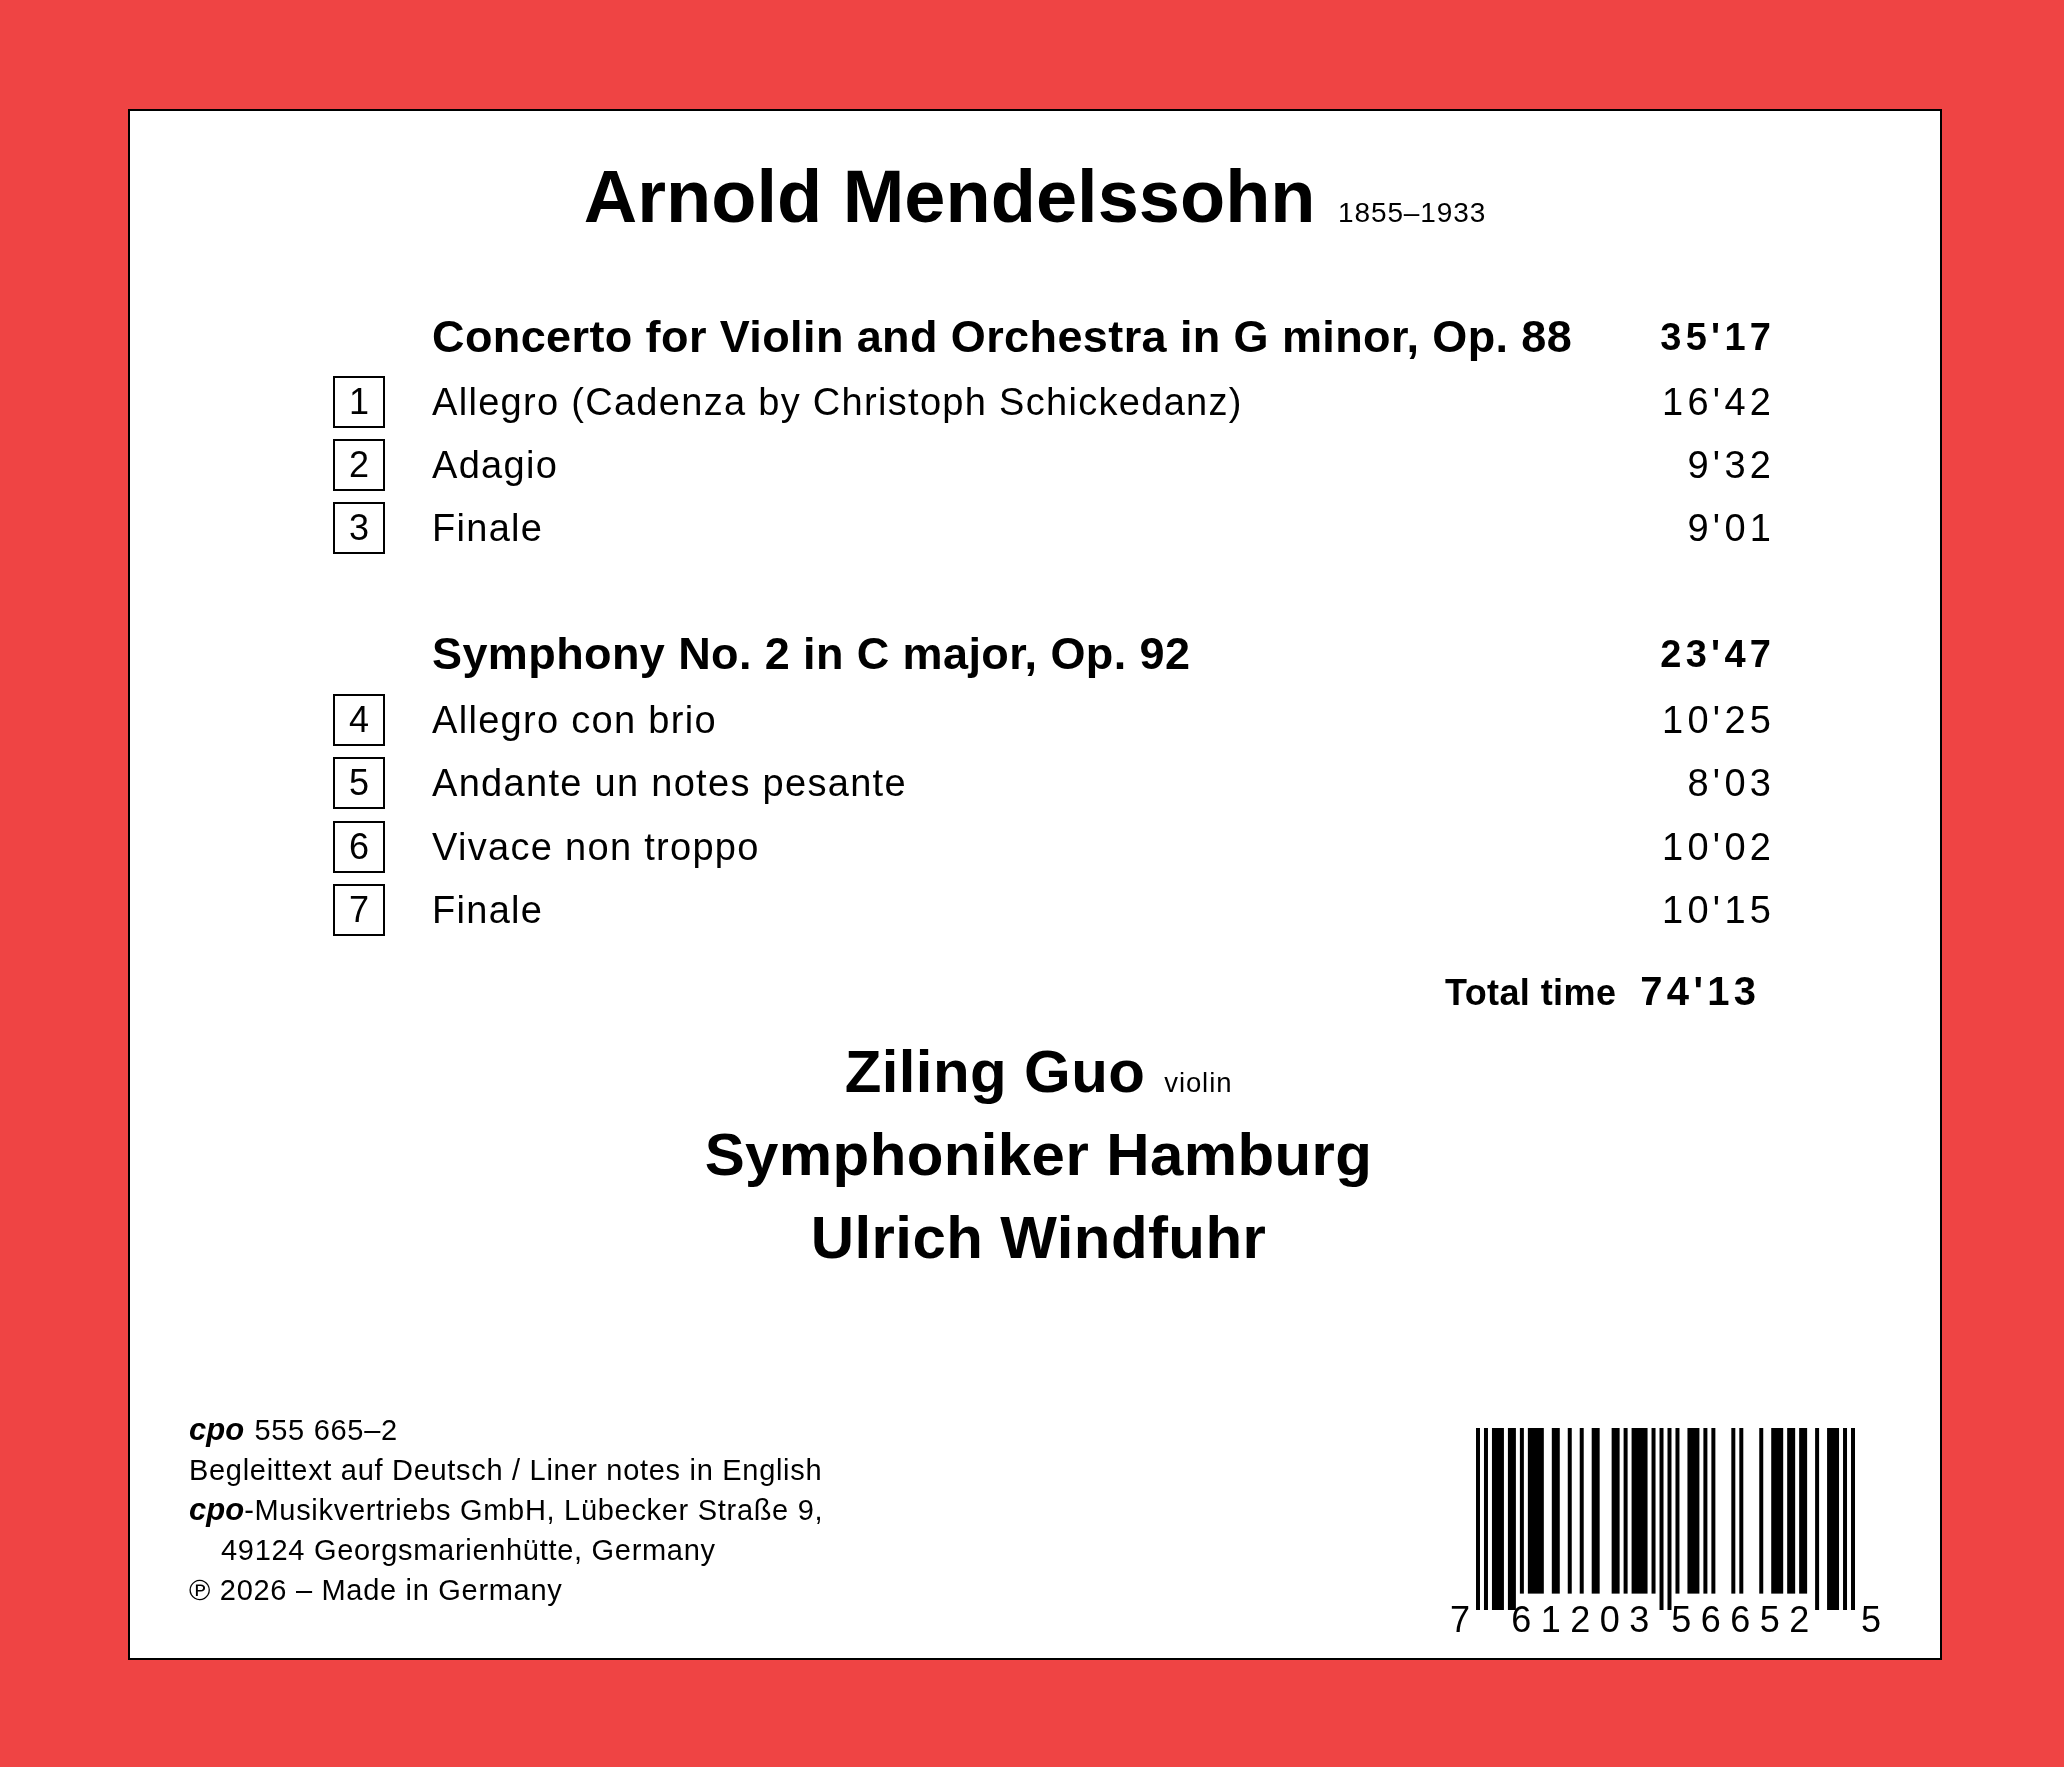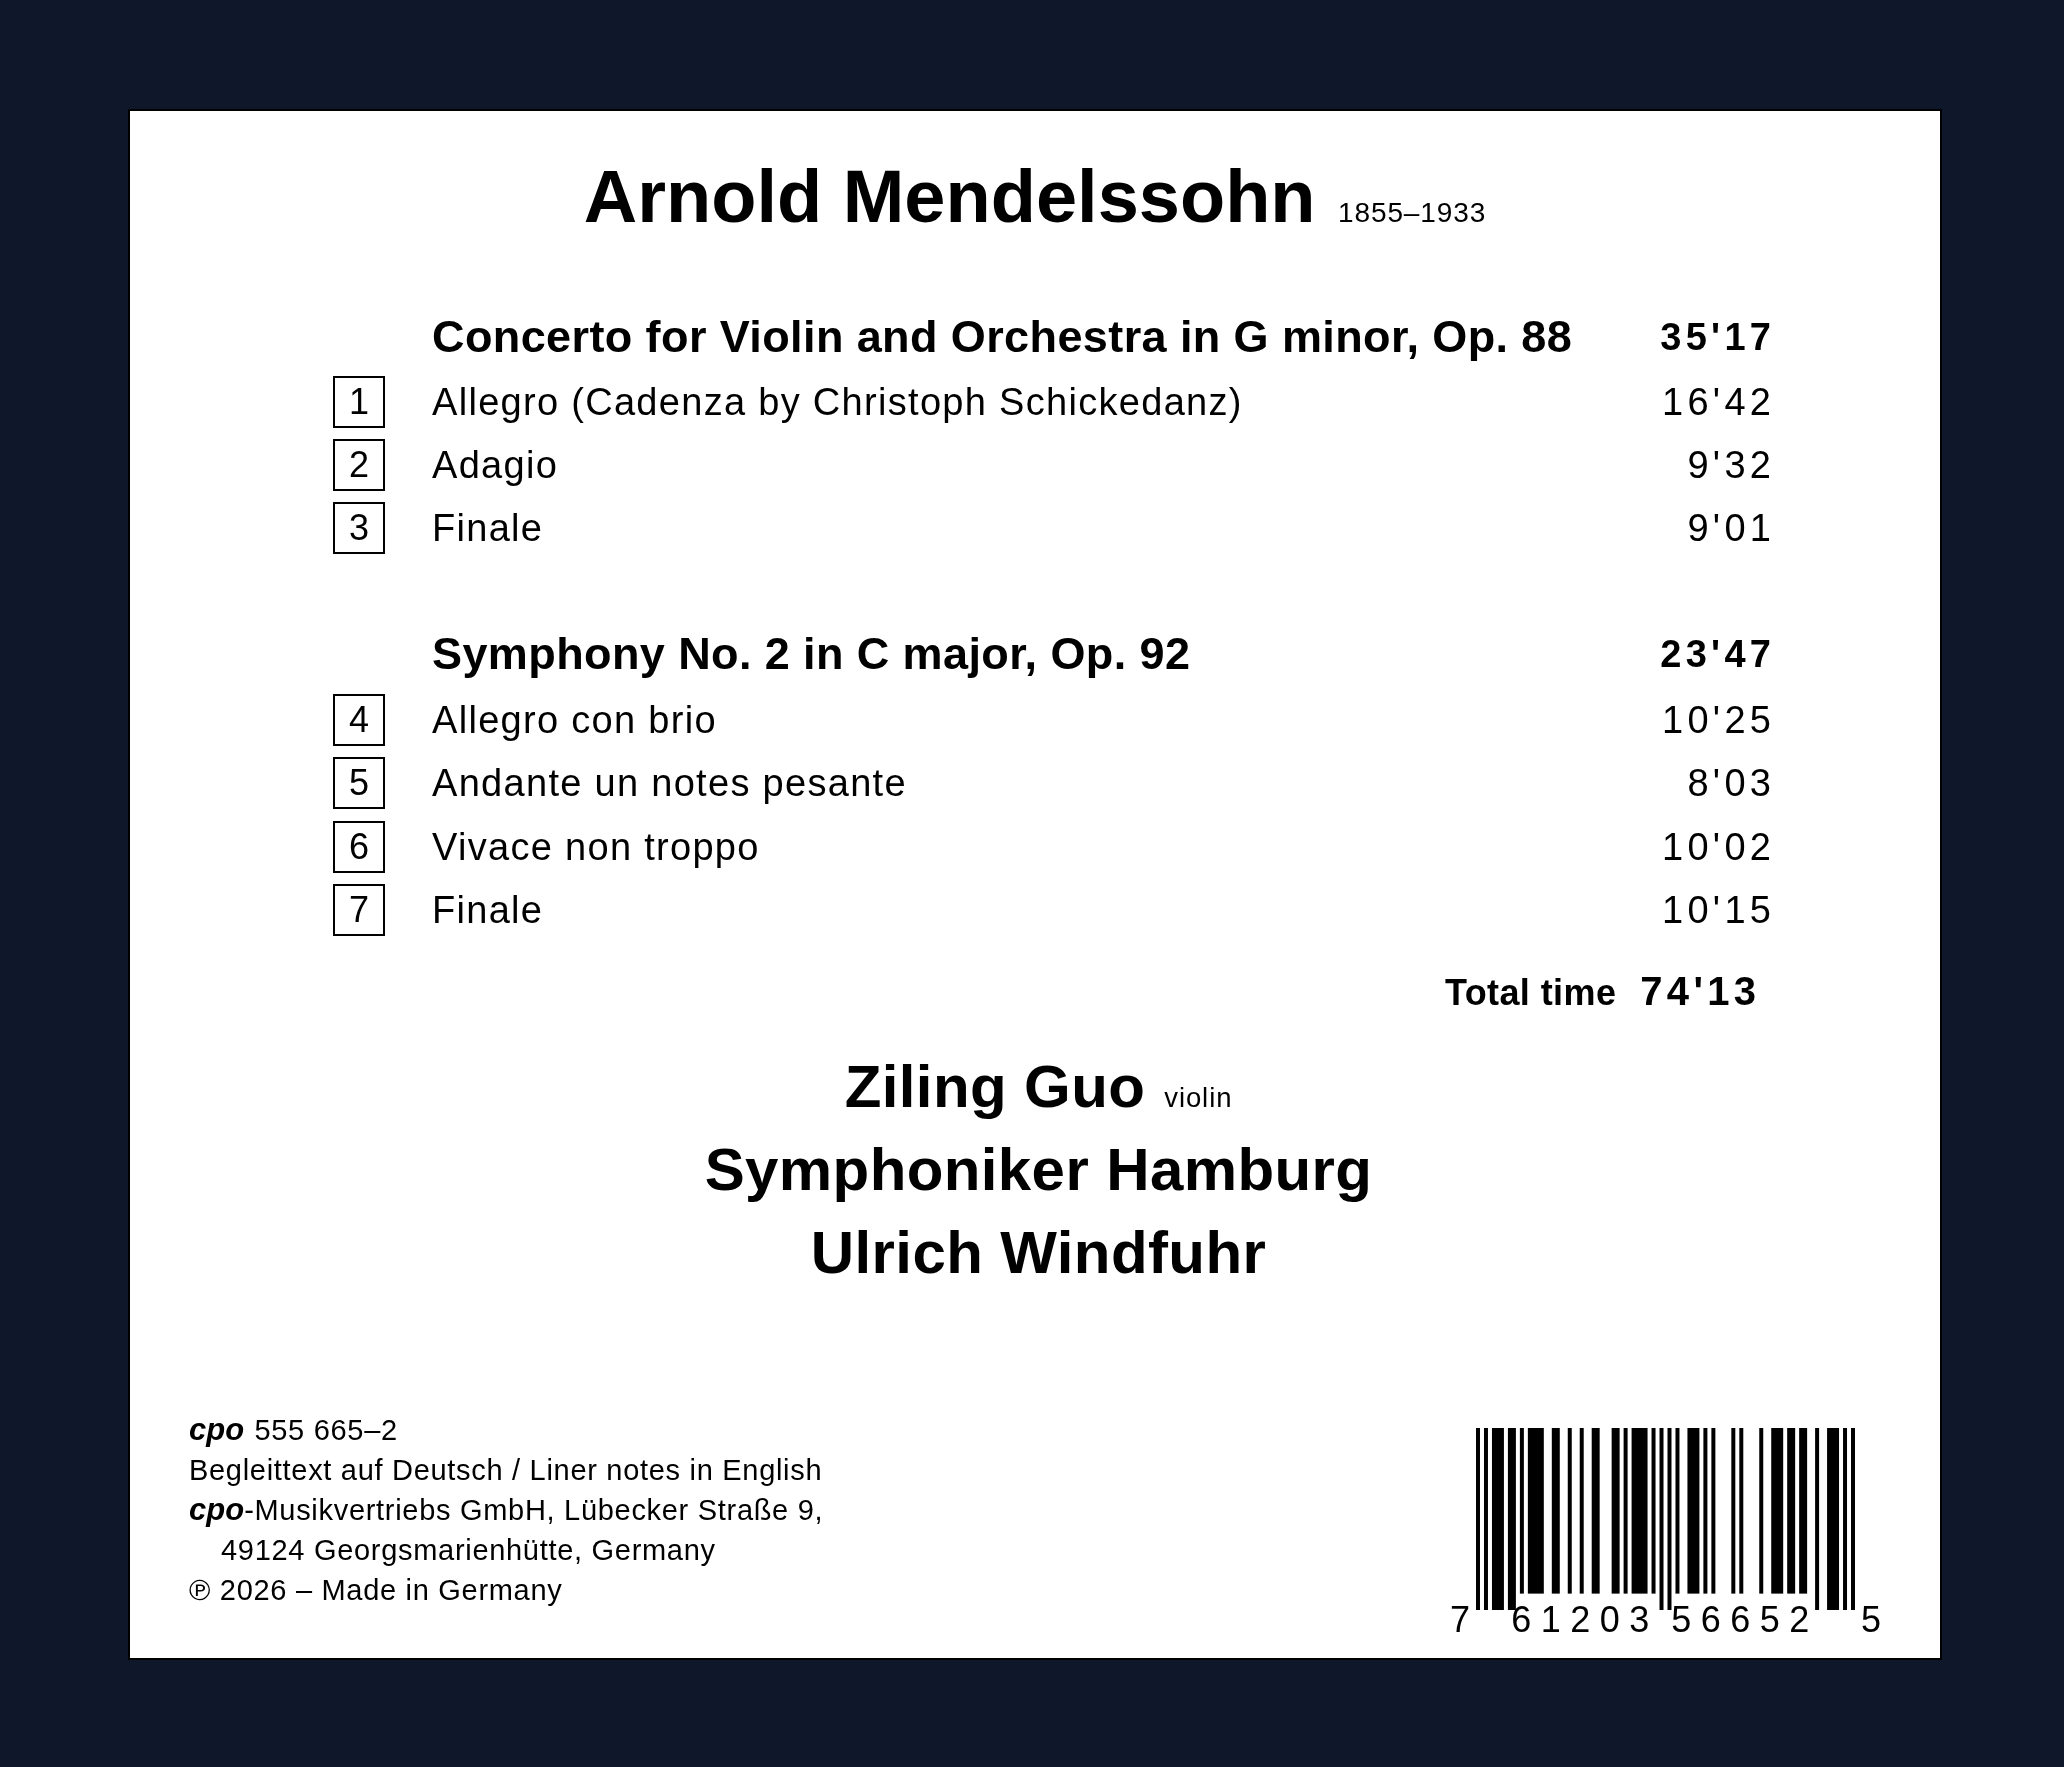--- a/index.html
+++ b/index.html
@@ -1,17 +1,17 @@
 <!DOCTYPE html>
 <html style="font-size:13.8px"><head>
 <meta charset="utf-8">
 <style>
   html,body{margin:0;padding:0;background:#ffffff;}
   body{width:2065px;height:1767px;position:relative;font-family:"Liberation Sans","DejaVu Sans",sans-serif;color:#000;}
-  .page{position:absolute;inset:0;background:#0f172a;}
+  .page{position:absolute;inset:0;background:#ef4444;}
   .frame{position:absolute;left:128px;top:109px;width:1810px;height:1547px;border:2.6px solid #000;box-sizing:content-box;background:#fff;}
 
   
   .title-row{position:absolute;top:43px;left:0;width:100%;text-align:center;white-space:nowrap;}
   .composer{font-size:74px;font-weight:bold;letter-spacing:0px;}
   .dates{font-size:28px;margin-left:22.4px;letter-spacing:0.9px;}
 
   
   .heading-row,.track-row{position:absolute;left:15px;width:100%;height:52px;}
   .h-title{position:absolute;left:287px;line-height:52px;font-size:45px;font-weight:bold;letter-spacing:0.4px;white-space:nowrap;}
@@ -20,21 +20,21 @@
   .t-title{position:absolute;left:287px;line-height:52px;font-size:38px;letter-spacing:1.3px;white-space:nowrap;}
   .t-time{position:absolute;right:184px;line-height:52px;font-size:38px;letter-spacing:4.3px;margin-right:-4.3px;}
 
   
   .total-row{position:absolute;top:854px;left:0;width:100%;height:52px;display:flex;justify-content:flex-end;align-items:baseline;padding-right:184px;box-sizing:border-box;padding-left:36px;}
   .total-label{font-size:36px;font-weight:bold;line-height:52px;letter-spacing:0.4px;}
   .total-time{font-size:40px;font-weight:bold;letter-spacing:4.3px;margin-right:-4.3px;margin-left:24px;line-height:52px;}
 
   
   .artists{position:absolute;top:934px;left:0;width:100%;text-align:center;}
-  .artist-line{height:83px;line-height:84px;white-space:nowrap;padding-left:7px;}
+  .artist-line{height:83px;line-height:54px;white-space:nowrap;padding-left:7px;}
   .artist-name{font-size:60px;font-weight:bold;letter-spacing:0.4px;}
   .artist-role{font-size:27.5px;margin-left:19px;letter-spacing:0.9px;}
 
   
   .publisher{position:absolute;left:59px;top:1299px;}
   .pub-line{font-size:29px;line-height:40px;letter-spacing:0.7px;white-space:nowrap;}
   .pub-line.indent{padding-left:32px;}
   .cpo{font-weight:bold;font-style:italic;font-size:31px;letter-spacing:0;}
   .cat{margin-left:10.3px;}
 

